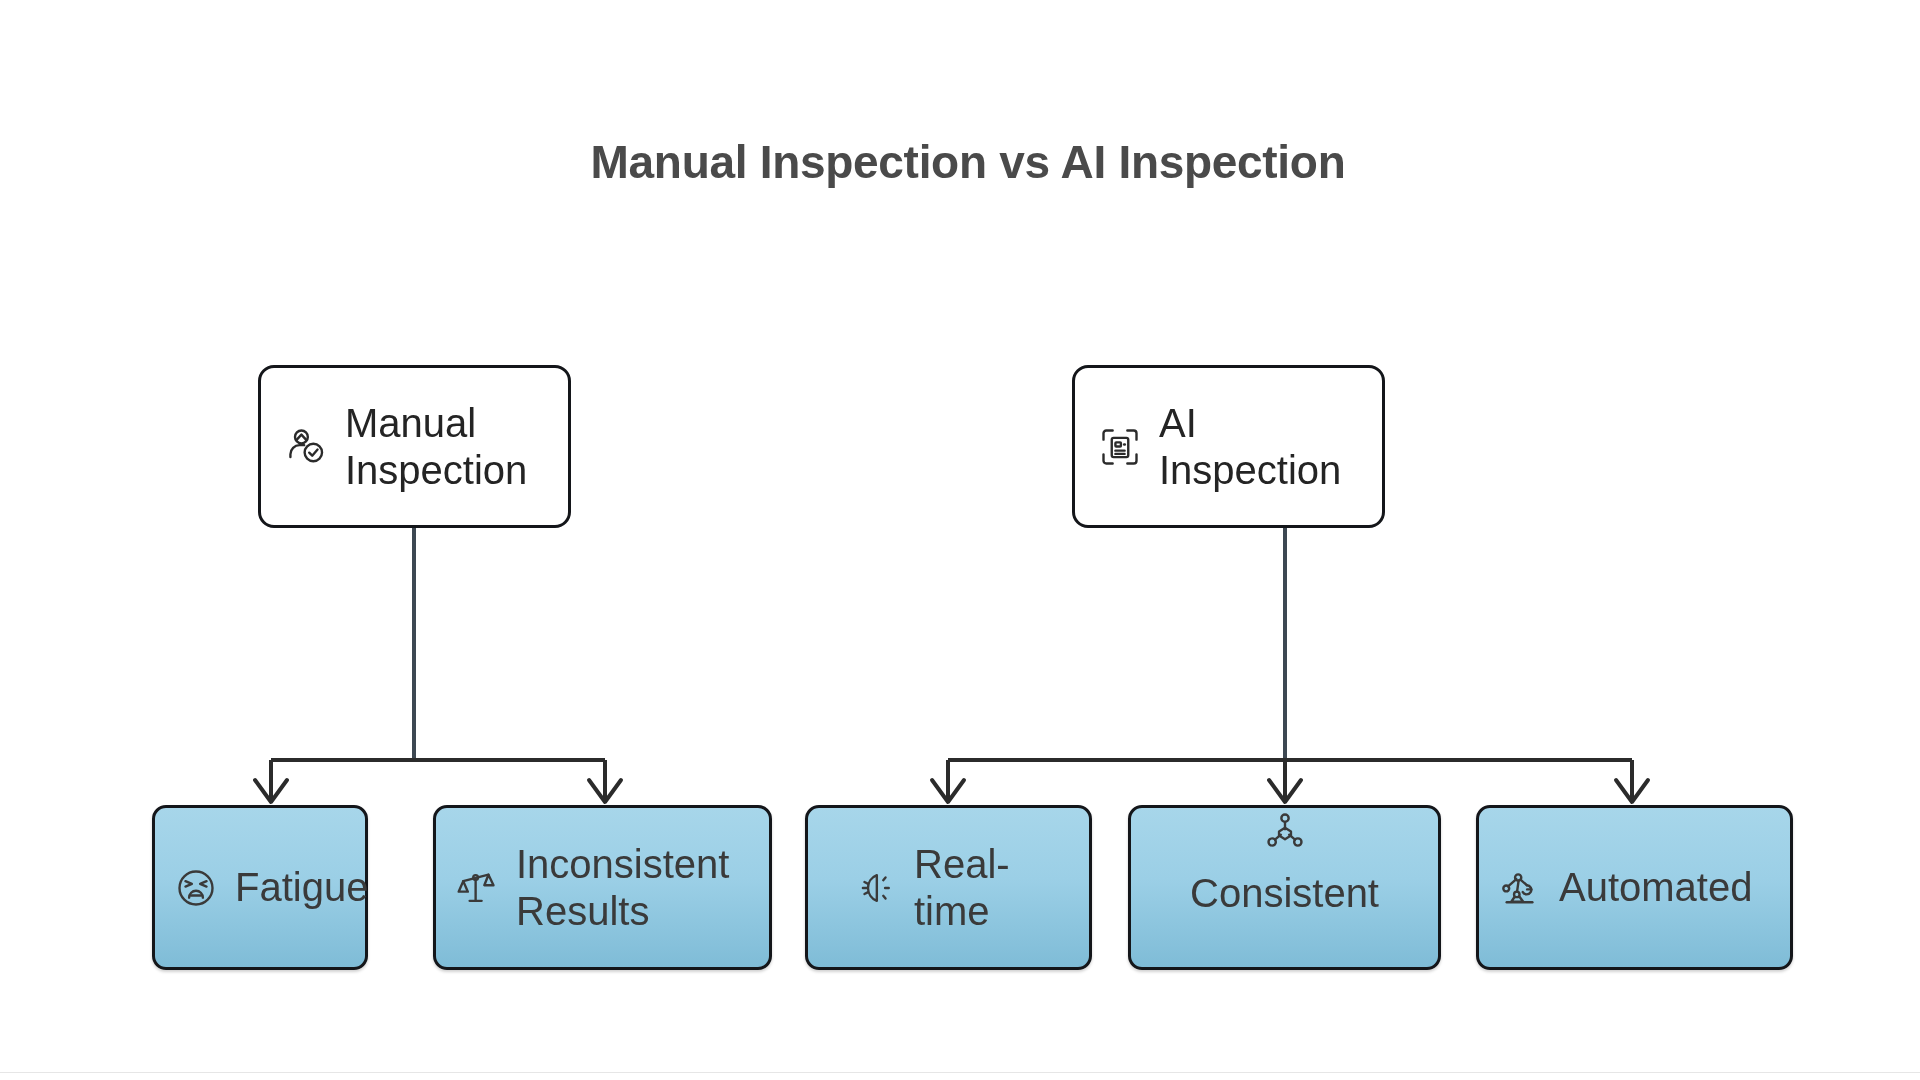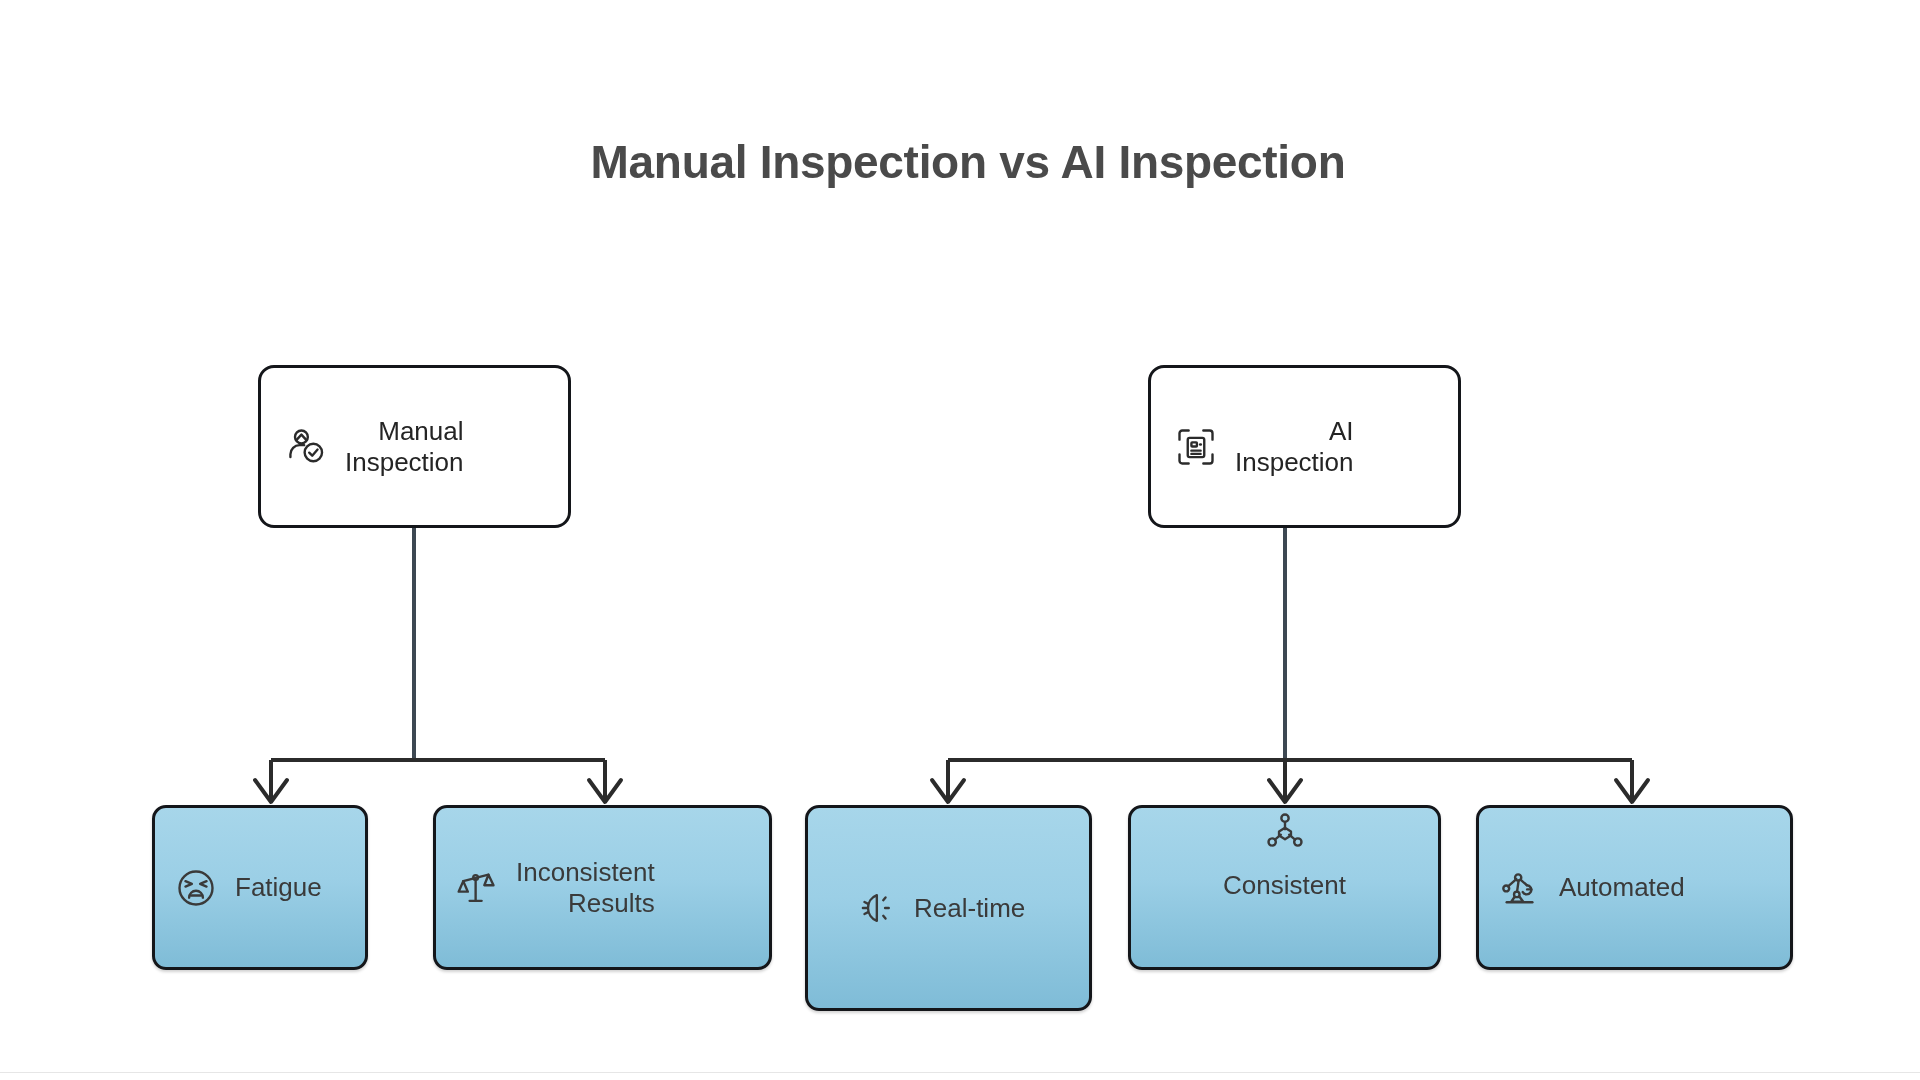--- a/index.html
+++ b/index.html
@@ -77,26 +77,25 @@
     align-items: center;
     justify-content: center;
   }
   .node-icon svg {
     width: 44px;
     height: 44px;
     display: block;
   }
 
   .node-label {
-    font-size: 26px;
+    font-size: 40px;
     line-height: 1.16;
     color: #2b2b2b;
     font-weight: normal;
     white-space: pre-line;
-    text-align: right;
   }
   .node-root .node-label { color: #242424; }
   .node-leaf .node-label { color: #3a3a3a; }
 
   
   #bottom-rule {
     position: absolute;
     left: 0;
     top: 1072px;
     width: 1920px;
@@ -144,21 +143,21 @@
         <path d="M13.5 16.5 L19 10.5 L24.5 16.5"></path>
         <path d="M7 35 v-3 a10 10 0 0 1 10-10 h5"></path>
         <circle cx="32" cy="30" r="9.5"></circle>
         <path d="M27.5 30.2 L30.8 33.5 L36.6 26.8"></path>
       </svg>
     </span>
     <span class="node-label">Manual
 Inspection</span>
   </div>
 
-  <div class="node node-root" style="left:1148px; top:365px; width:313px; height:163px;">
+  <div class="node node-root" style="left:1072px; top:365px; width:313px; height:163px;">
     <span class="node-icon">
       <svg viewBox="0 0 48 48" fill="none" stroke="#2b2b2b" stroke-width="2.6" stroke-linecap="round" stroke-linejoin="round">
         <path d="M6 16 V9 a3 3 0 0 1 3-3 h7"></path>
         <path d="M32 6 h7 a3 3 0 0 1 3 3 v7"></path>
         <path d="M42 32 v7 a3 3 0 0 1 -3 3 h-7"></path>
         <path d="M16 42 H9 a3 3 0 0 1 -3 -3 v-7"></path>
         <rect x="15" y="14" width="18" height="21" rx="2"></rect>
         <rect x="19" y="19" width="6" height="4.5" rx="0.8"></rect>
         <path d="M28.5 21.3 h0.8"></path>
         <path d="M19 28 h10"></path>
@@ -190,21 +189,21 @@
         <path d="M16 38 h13"></path>
         <path d="M9 16.5 L36.5 9.5"></path>
         <path d="M9 16.5 L4 28 h10 Z"></path>
         <path d="M36.5 9.5 L32 21 h10 Z"></path>
       </svg>
     </span>
     <span class="node-label">Inconsistent
 Results</span>
   </div>
 
-  <div class="node node-leaf" style="left:805px; top:805px; width:287px; height:206px;padding-left:44px;">
+  <div class="node node-leaf" style="left:805px; top:805px; width:287px; height:165px;padding-left:44px;">
     <span class="node-icon">
       <svg viewBox="0 0 48 48" fill="none" stroke="#3a3a3a" stroke-width="2.6" stroke-linecap="round" stroke-linejoin="round">
         <path d="M26 10 a15 15 0 0 0 0 28 Z"></path>
         <path d="M12.5 17.5 L16.5 19.5"></path>
         <path d="M10.8 24 H15.5"></path>
         <path d="M12.5 30.5 L16.5 28.5"></path>
         <path d="M33 15.5 L35.5 12.5"></path>
         <path d="M35 24 h4"></path>
         <path d="M33 32.5 L35.5 35.5"></path>
       </svg>

